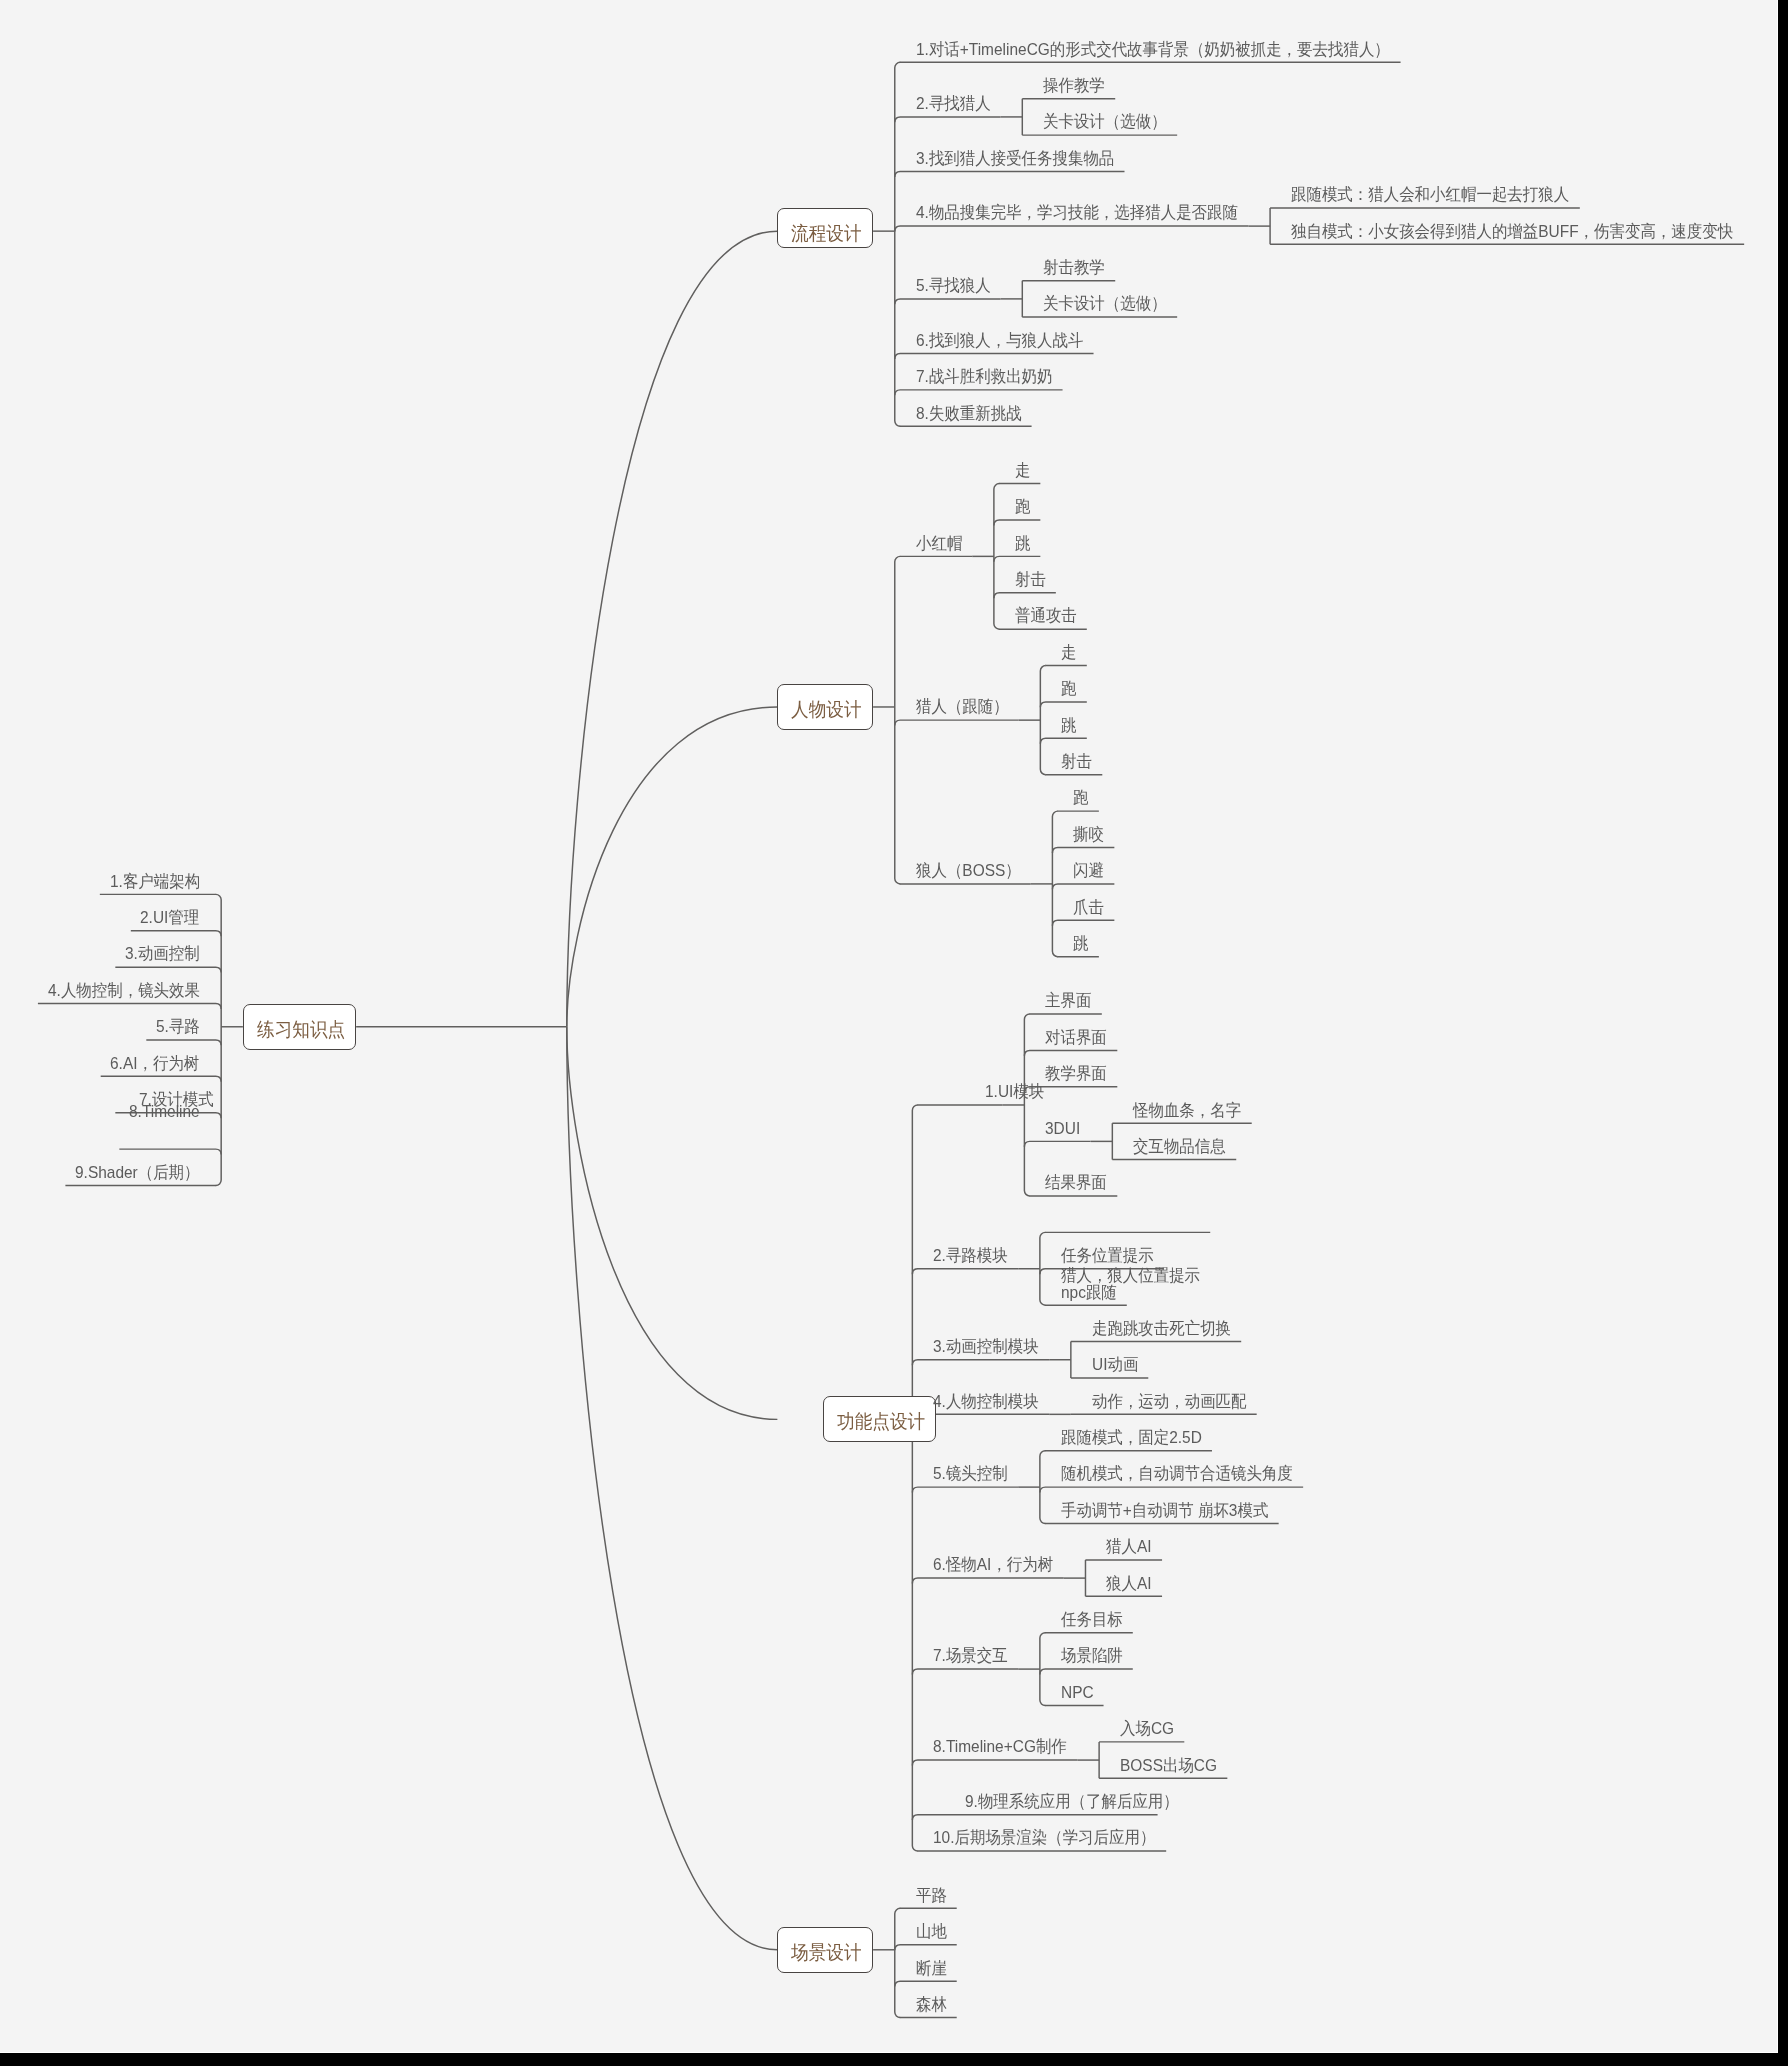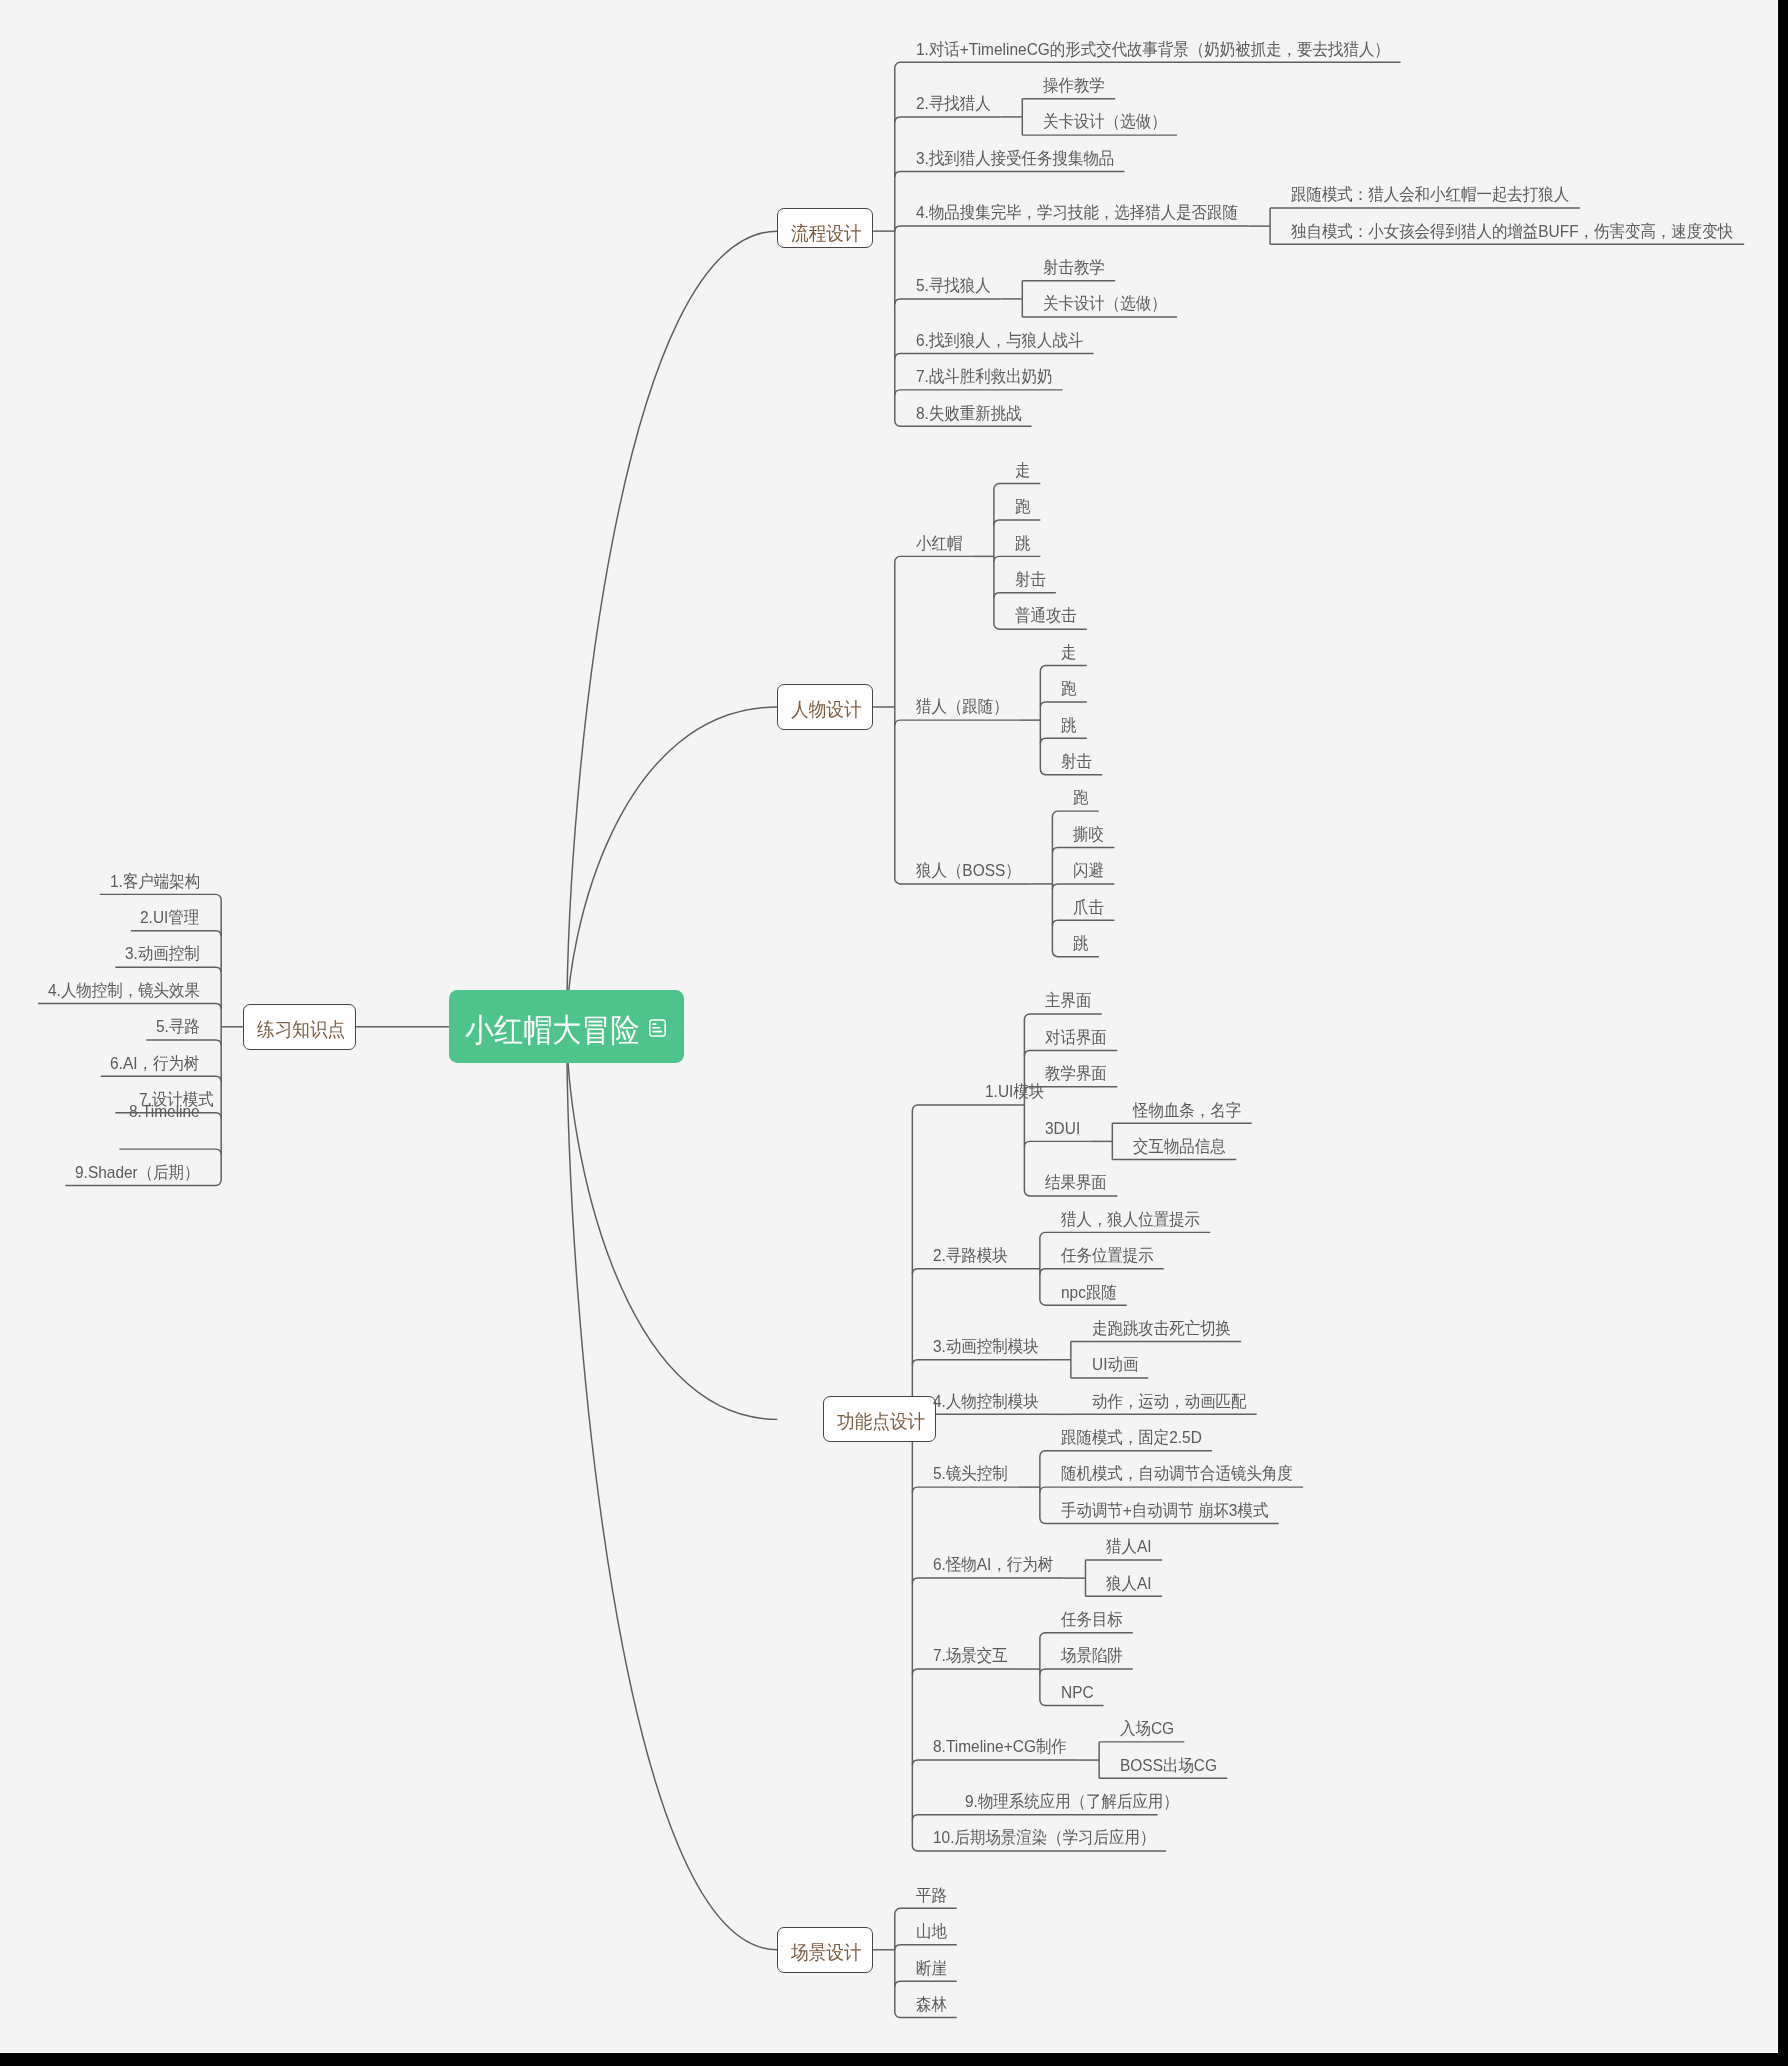--- a/index.html
+++ b/index.html
@@ -144,31 +144,20 @@
       <path d="M285.20 1209.00Q285.20 1202.00 278.20 1202.00L168.51 1202.00"></path>
       <path d="M285.20 1256.00Q285.20 1249.00 278.20 1249.00L148.51 1249.00"></path>
       <path d="M285.20 1303.00Q285.20 1296.00 278.20 1296.00L48.51 1296.00"></path>
       <path d="M285.20 1350.00Q285.20 1343.00 278.20 1343.00L188.51 1343.00"></path>
       <path d="M285.20 1397.00Q285.20 1390.00 278.20 1390.00L129.62 1390.00"></path>
       <path d="M285.20 1444.00Q285.20 1437.00 278.20 1437.00L148.51 1437.00"></path>
       <path d="M285.20 1491.00Q285.20 1484.00 278.20 1484.00L153.68 1484.00"></path>
       <path d="M278.80 1531.00L84.03 1531.00"></path>
       <path d="M278.20 1155.00A7.0 7.0 0 0 1 285.20 1162.00L285.20 1524.00A7.0 7.0 0 0 1 278.20 1531.00"></path>
     </svg>
-  <div class="root" style="left:449px;top:990px;width:235px;height:73px">
-      <span class="rootlabel">小红帽大冒险</span>
-      <span class="noteicon" style="left:200px;top:29px">
-        <svg viewBox="0 0 22 23" width="17" height="18" aria-hidden="true">
-          <rect x="1.1" y="1.1" width="19.8" height="20.8" rx="3" fill="none" stroke="#fff" stroke-width="2"></rect>
-          <rect x="4.3" y="5.5" width="5.4" height="2" rx="0.4" fill="#fff"></rect>
-          <rect x="4.3" y="10.2" width="10.2" height="2" rx="0.4" fill="#fff"></rect>
-          <rect x="4.3" y="15.2" width="12.5" height="2" rx="0.4" fill="#fff"></rect>
-        </svg>
-      </span>
-    </div>
   <div class="l2" style="left:777px;top:208px;width:96px;height:40px">
       <span class="sq l2t" style="left:12.7px;top:11px">流程设计</span>
     </div>
   <div class="leaf lr" style="left:895px;top:38px;width:506px">
       <span class="sq" style="left:21px">1.对话+TimelineCG的形式交代故事背景（奶奶被抓走，要去找猎人）</span>
     </div>
   <div class="leaf lr" style="left:895px;top:92px;width:106px">
       <span class="sq" style="left:21px">2.寻找猎人</span>
     </div>
   <div class="leaf lr" style="left:1022px;top:74px;width:93px">
@@ -284,21 +273,21 @@
     </div>
   <div class="leaf lr" style="left:1112px;top:1135px;width:124px">
       <span class="sq" style="left:21px">交互物品信息</span>
     </div>
   <div class="leaf lr" style="left:1024px;top:1171px;width:93px">
       <span class="sq" style="left:21px">结果界面</span>
     </div>
   <div class="leaf lr" style="left:912px;top:1244px;width:106px">
       <span class="sq" style="left:21px">2.寻路模块</span>
     </div>
-  <div class="leaf lr" style="left:1040px;top:1208px;width:170px">
+  <div class="leaf lr" style="left:1040px;top:1264px;width:170px">
       <span class="sq" style="left:21px">猎人，狼人位置提示</span>
     </div>
   <div class="leaf lr" style="left:1040px;top:1244px;width:124px">
       <span class="sq" style="left:21px">任务位置提示</span>
     </div>
   <div class="leaf lr" style="left:1040px;top:1281px;width:87px">
       <span class="sq" style="left:21px">npc跟随</span>
     </div>
   <div class="leaf lr" style="left:912px;top:1335px;width:137px">
       <span class="sq" style="left:21px">3.动画控制模块</span>

